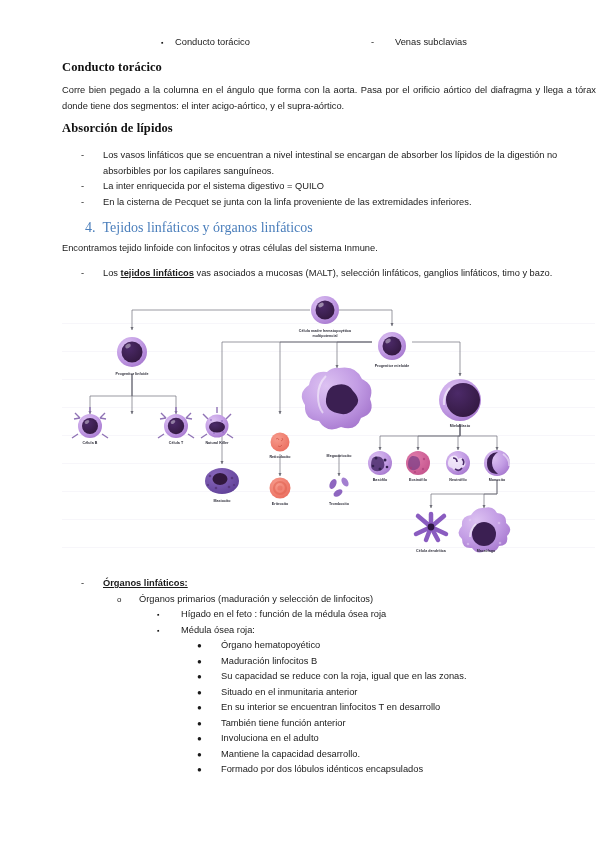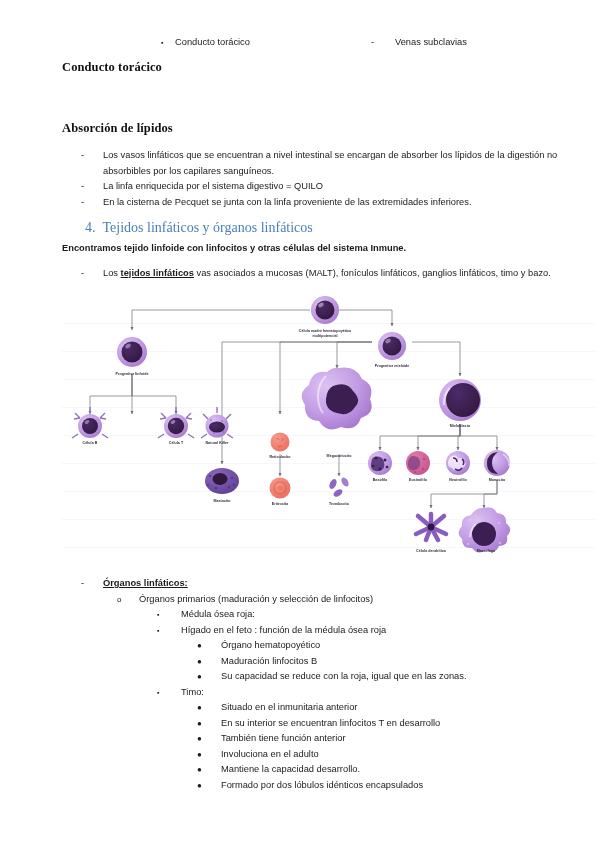--- a/index.html
+++ b/index.html
@@ -64,48 +64,49 @@
     <div class="row body-txt">
       <span class="bullet b-sq" style="width:14px;">▪</span>
       <span style="width:196px;">Conducto torácico</span>
       <span class="bullet b-dash" style="width:24px;">-</span>
       <span>Venas subclavias</span>
     </div>
   </div>
 
   <div class="h-serif" style="position:absolute;left:33px;top:60px;">Conducto torácico</div>
 
+  <div class="body-txt" style="position:absolute;left:33px;top:83px;width:534px;text-align:justify;">Corre bien pegado a la columna en el ángulo que forma con la aorta. Pasa por el orificio aórtico del diafragma y llega a tórax donde tiene dos segmentos: el inter acigo-aórtico, y el supra-aórtico.</div>
 
   <div class="h-serif" style="position:absolute;left:33px;top:121px;">Absorción de lípidos</div>
 
   <div style="position:absolute;left:52px;top:148px;width:516px;">
     <div class="row body-txt">
       <span class="bullet b-dash" style="width:22px;">-</span>
       <span class="txt">Los vasos linfáticos que se encuentran a nivel intestinal se encargan de absorber los lípidos de la digestión no absorbibles por los capilares sanguíneos.</span>
     </div>
     <div class="row body-txt">
       <span class="bullet b-dash" style="width:22px;">-</span>
-      <span class="txt">La linfa enriquecida por el sistema digestivo = QUILO</span>
+      <span class="txt">La inter enriquecida por el sistema digestivo = QUILO</span>
     </div>
     <div class="row body-txt">
       <span class="bullet b-dash" style="width:22px;">-</span>
       <span class="txt">En la cisterna de Pecquet se junta con la linfa proveniente de las extremidades inferiores.</span>
     </div>
   </div>
 
   <div class="sec-head" style="position:absolute;left:56px;top:220px;">
     <span class="num">4.</span><span>Tejidos linfáticos y órganos linfáticos</span>
   </div>
 
-  <div class="body-txt" style="position:absolute;left:33px;top:241px;font-weight:bold;">Encontramos tejido linfoide con linfocitos y otras células del sistema Inmune.</div>
+  <div class="body-txt" style="position:absolute;left:33px;top:241px;">Encontramos tejido linfoide con linfocitos y otras células del sistema Inmune.</div>
 
   <div style="position:absolute;left:52px;top:266px;width:516px;">
     <div class="row body-txt">
       <span class="bullet b-dash" style="width:22px;">-</span>
-      <span class="txt"><span>Los </span><u class="bold">tejidos linfáticos</u><span> vas asociados a mucosas (MALT), fonículos linfáticos, ganglios linfáticos, timo y bazo.</span></span>
+      <span class="txt"><span>Los </span><u class="bold">tejidos linfáticos</u><span> vas asociados a mucosas (MALT), selección linfáticos, ganglios linfáticos, timo y bazo.</span></span>
     </div>
   </div>
 
   <div class="fig">
     <svg width="533" height="272" viewBox="0 0 533 272">
       <defs>
         <radialGradient id="gMem" cx="35%" cy="30%" r="75%">
           <stop offset="0%" stop-color="#ddc2f2"></stop>
           <stop offset="60%" stop-color="#c29ce4"></stop>
           <stop offset="100%" stop-color="#a87ad0"></stop>
@@ -356,45 +357,41 @@
       <span class="txt"><u class="bold">Órganos linfáticos:</u></span>
     </div>
 
     <div class="row body-txt" style="margin-left:36px;">
       <span class="bullet b-circ" style="width:22px;">o</span>
       <span class="txt bold">Órganos primarios (maduración y selección de linfocitos)</span>
     </div>
 
     <div class="row body-txt" style="margin-left:76px;">
       <span class="bullet b-sq" style="width:24px;">▪</span>
-      <span class="txt">Médula ósea roja:</span>
+      <span class="txt">Hígado en el feto : función de la médula ósea roja</span>
     </div>
 
     <div class="row body-txt" style="margin-left:76px;">
       <span class="bullet b-sq" style="width:24px;">▪</span>
-      <span class="txt">Hígado en el feto : función de la médula ósea roja</span>
+      <span class="txt">Médula ósea roja:</span>
     </div>
 
     <div class="row body-txt" style="margin-left:116px;">
       <span class="bullet b-dot" style="width:24px;">●</span>
       <span class="txt">Órgano hematopoyético</span>
     </div>
     <div class="row body-txt" style="margin-left:116px;">
       <span class="bullet b-dot" style="width:24px;">●</span>
       <span class="txt">Maduración linfocitos B</span>
     </div>
     <div class="row body-txt" style="margin-left:116px;">
       <span class="bullet b-dot" style="width:24px;">●</span>
       <span class="txt">Su capacidad se reduce con la roja, igual que en las zonas.</span>
     </div>
 
-    <div class="row body-txt" style="margin-left:76px;">
-      <span class="bullet b-sq" style="width:24px;">▪</span>
-      <span class="txt">Timo:</span>
-    </div>
 
     <div class="row body-txt" style="margin-left:116px;">
       <span class="bullet b-dot" style="width:24px;">●</span>
       <span class="txt">Situado en el inmunitaria anterior</span>
     </div>
     <div class="row body-txt" style="margin-left:116px;">
       <span class="bullet b-dot" style="width:24px;">●</span>
       <span class="txt">En su interior se encuentran linfocitos T en desarrollo</span>
     </div>
     <div class="row body-txt" style="margin-left:116px;">

